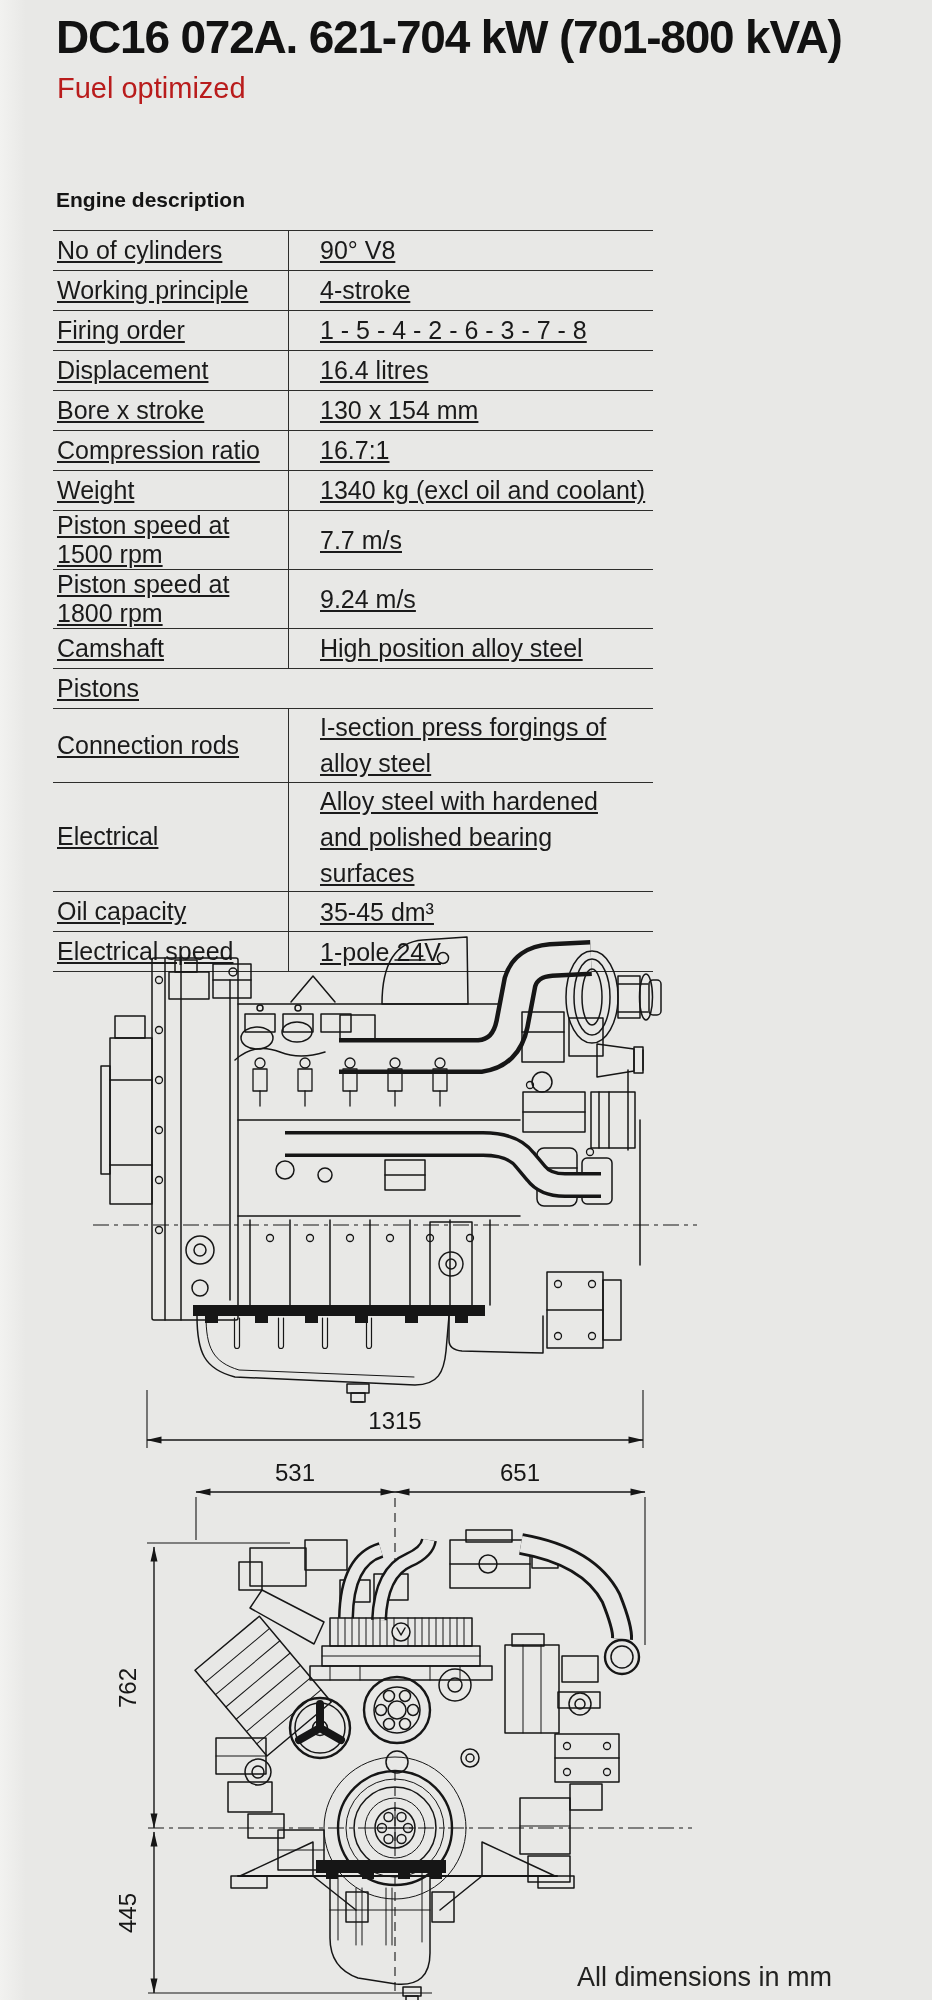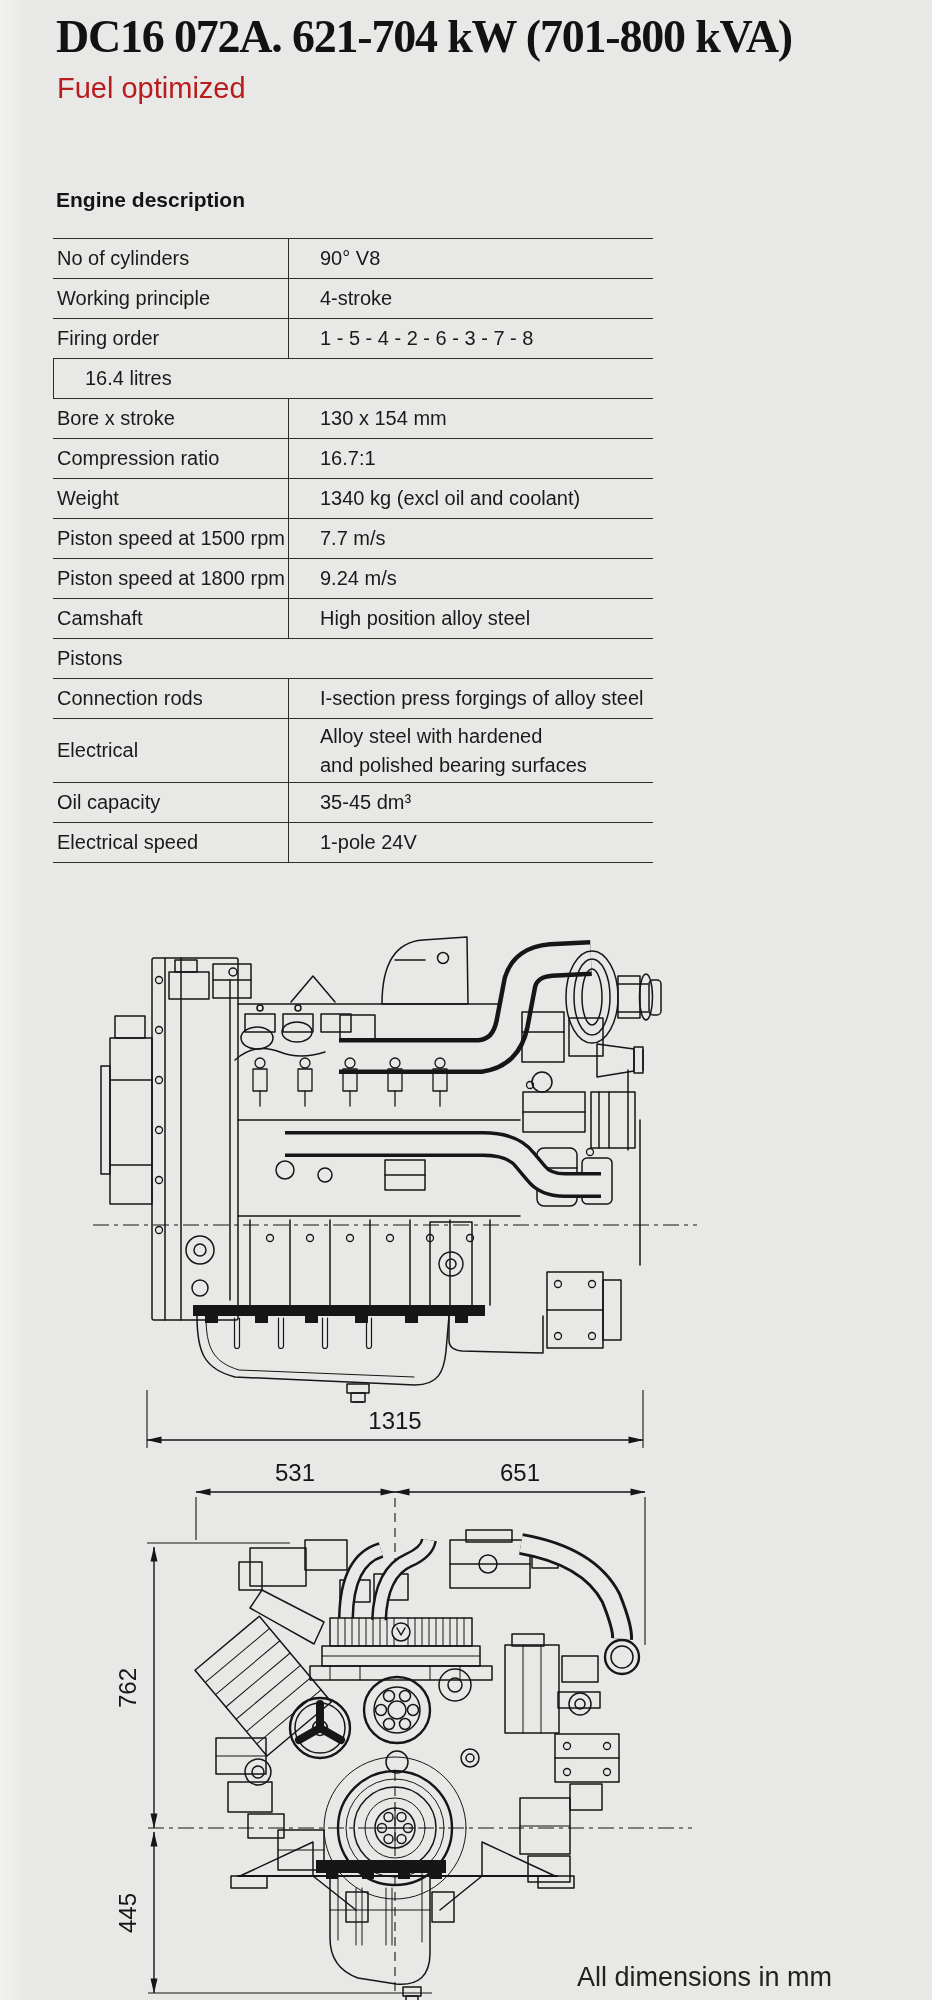--- a/index.html
+++ b/index.html
@@ -12,34 +12,35 @@
     overflow:hidden;
   }
   body::before{
     content:"";position:absolute;left:0;top:0;bottom:0;width:26px;
     background:linear-gradient(90deg,#f2f2f0,rgba(242,242,240,0));
     pointer-events:none;z-index:5;
   }
   .page-title{
     position:absolute;left:56px;top:10px;
     font-size:46px;font-weight:bold;letter-spacing:-1.2px;
-    white-space:nowrap;color:#121212;font-family:Liberation Serif, serif;
+    white-space:nowrap;color:#121212;
   }
   .page-subtitle{
     position:absolute;left:57px;top:72px;
     font-size:29px;font-weight:normal;color:#b91c1c;
   }
   .table-heading{
     position:absolute;left:56px;top:188px;
     font-size:21px;font-weight:bold;color:#141414;
   }
   .spec-table{
-    position:absolute;left:53px;top:238px;width:600px;
+    position:absolute;left:53px;top:230px;width:600px;
     border-top:1.5px solid #2d2d2b;
-    font-size:20px;
+    font-size:25px;
+    text-decoration:underline;
   }
   .trow{
     display:flex;box-sizing:border-box;
     min-height:40px;
     border-bottom:1.5px solid #2d2d2b;
   }
   .trow.tall{min-height:64px;}
   .tlabel{
     width:235px;flex:0 0 235px;box-sizing:border-box;
     display:flex;align-items:center;padding-left:4px;
@@ -81,20 +82,21 @@
   </div>
   <div class="trow">
     <div class="tlabel">Working principle</div>
     <div class="tvalue">4-stroke</div>
   </div>
   <div class="trow">
     <div class="tlabel">Firing order</div>
     <div class="tvalue">1 - 5 - 4 - 2 - 6 - 3 - 7 - 8</div>
   </div>
   <div class="trow">
+    <div class="tlabel">Displacement</div>
     <div class="tvalue">16.4 litres</div>
   </div>
   <div class="trow">
     <div class="tlabel">Bore x stroke</div>
     <div class="tvalue">130 x 154 mm</div>
   </div>
   <div class="trow">
     <div class="tlabel">Compression ratio</div>
     <div class="tvalue">16.7:1</div>
   </div>

